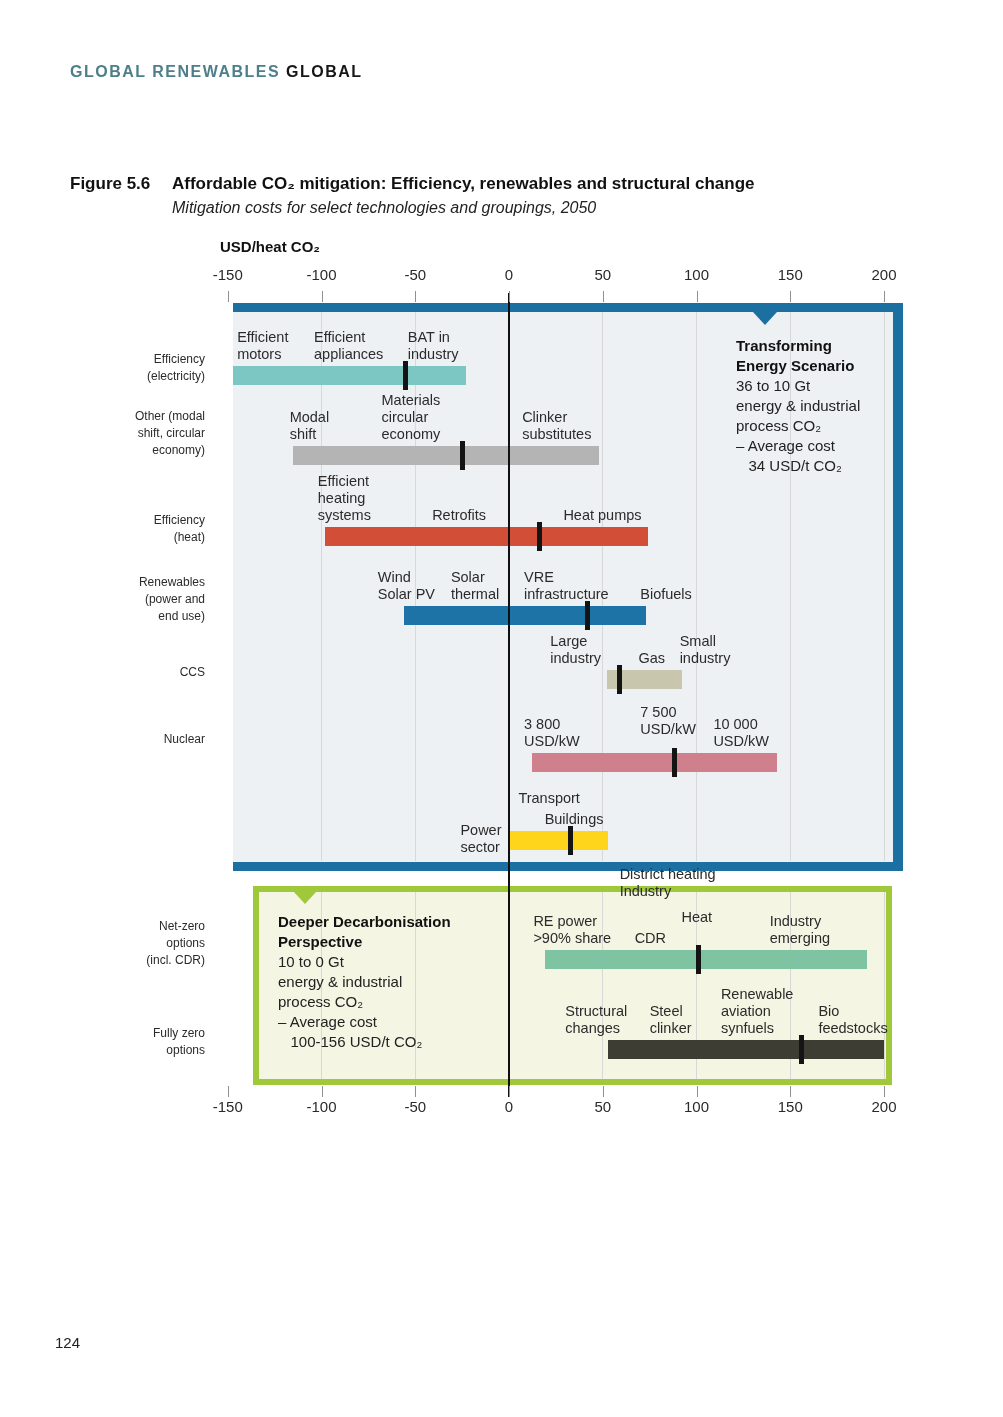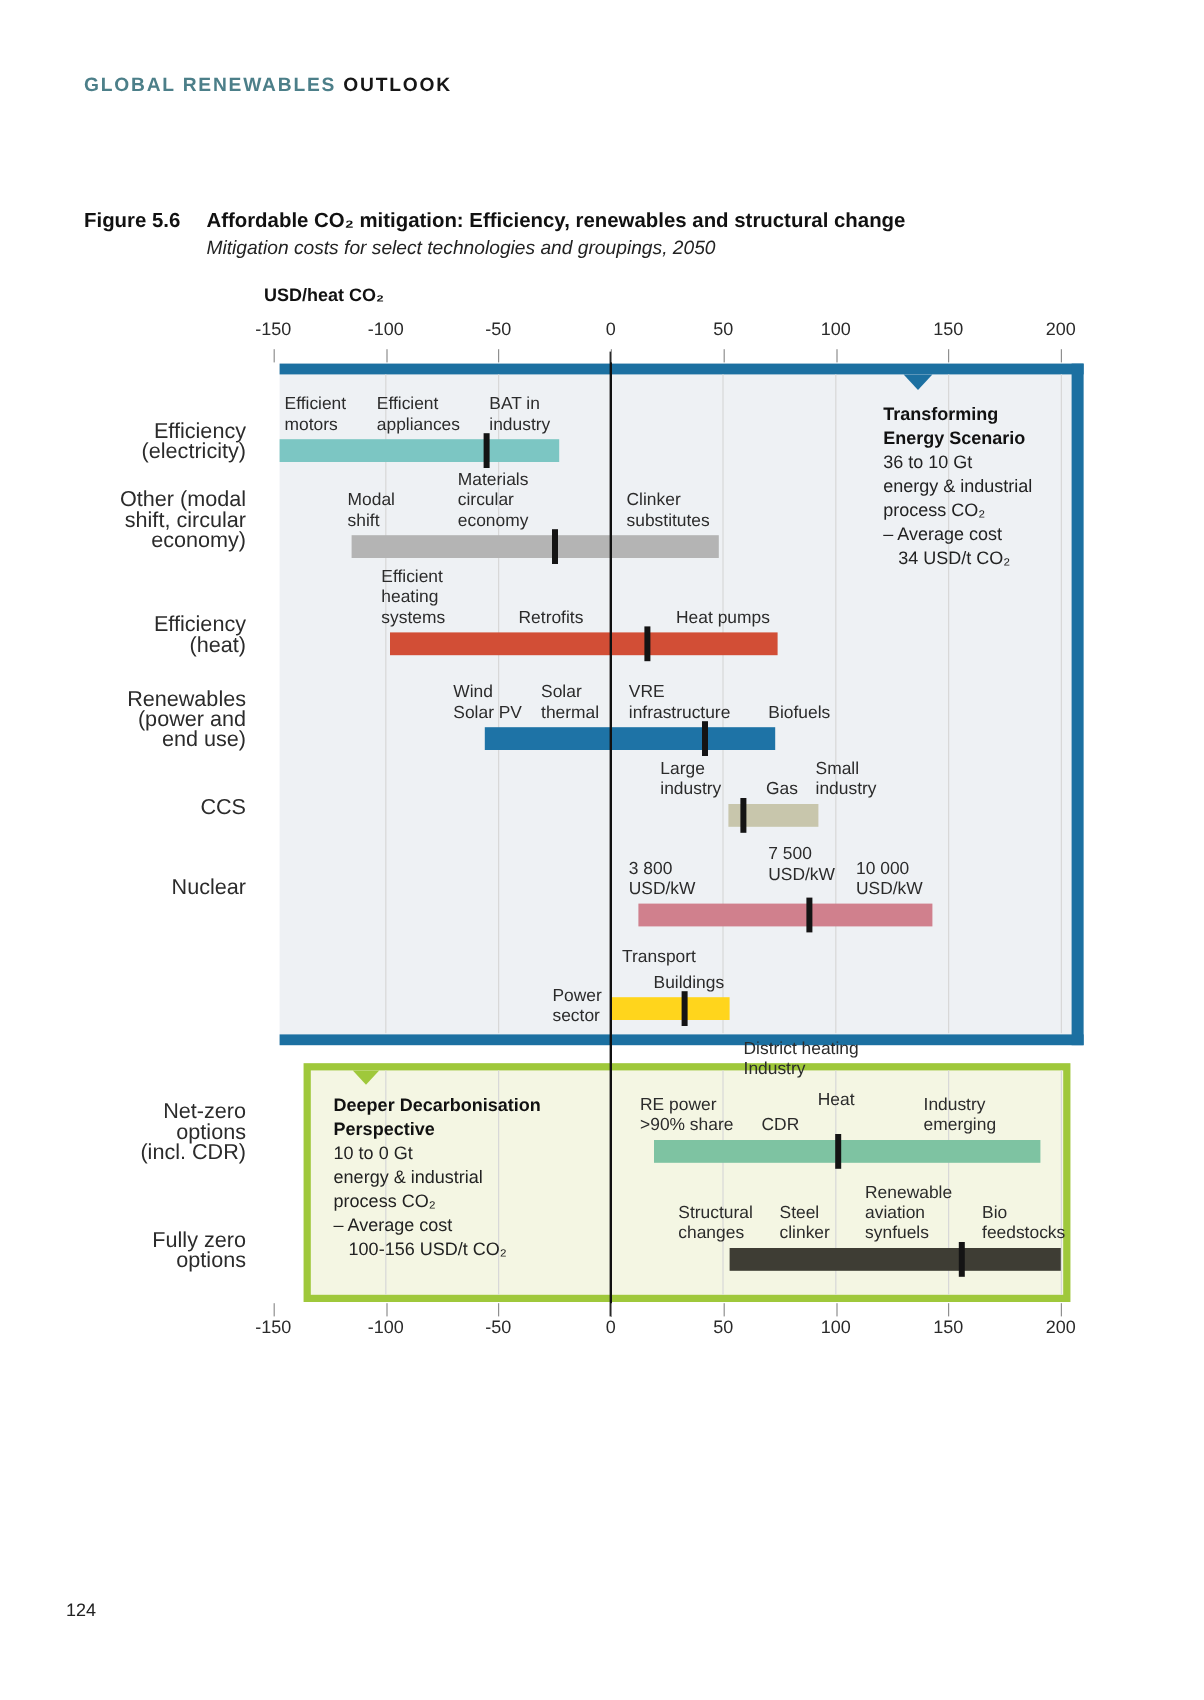--- a/index.html
+++ b/index.html
@@ -21,32 +21,32 @@
            background:#f4f6e3;border:6px solid #9fc83b;}
   .ddp-triangle{position:absolute;left:294px;top:892px;width:0;height:0;
            border-left:11px solid transparent;border-right:11px solid transparent;border-top:12px solid #9fc83b;}
   .page-num{position:absolute;left:55px;top:1334px;font-size:15px;color:#222;}
   .tick-label{position:absolute;font-size:15px;color:#2a2a2a;transform:translateX(-50%);white-space:nowrap;}
   .axis-tick{position:absolute;width:1px;background:#8f8f8f;}
   .gridline{position:absolute;width:1px;background:#d8d8d8;}
   .zero-line{position:absolute;width:2px;background:#101010;}
   .range-bar{position:absolute;height:19px;}
   .avg-marker{position:absolute;width:5px;height:29px;background:#141414;}
-  .row-label{position:absolute;text-align:right;font-size:18px;line-height:17px;color:#2b2b2b;width:170px;}
+  .row-label{position:absolute;text-align:right;font-size:12px;line-height:17px;color:#2b2b2b;width:170px;}
   .bar-label{position:absolute;font-size:14.5px;line-height:17px;color:#2b2b2b;white-space:nowrap;}
   .annotation{position:absolute;font-size:15px;line-height:20px;color:#222;white-space:nowrap;}
   .annotation b{color:#111;}
 </style>
 </head>
 <body>
 
 <div class="page">
   <div class="brand">
     <span class="brand-teal">GLOBAL RENEWABLES</span>
-    <span class="brand-dark">OUTLOOK</span>
+    <span class="brand-dark">GLOBAL</span>
   </div>
 
   <div class="fig-label">Figure 5.6</div>
   <div class="fig-title">Affordable CO₂ mitigation: Efficiency, renewables and structural change</div>
   <div class="fig-subtitle">Mitigation costs for select technologies and groupings, 2050</div>
   <div class="axis-unit">USD/heat CO₂</div>
 
   <div id="chart">
     <div class="tes-box"></div>
     <div class="tes-triangle"></div>

